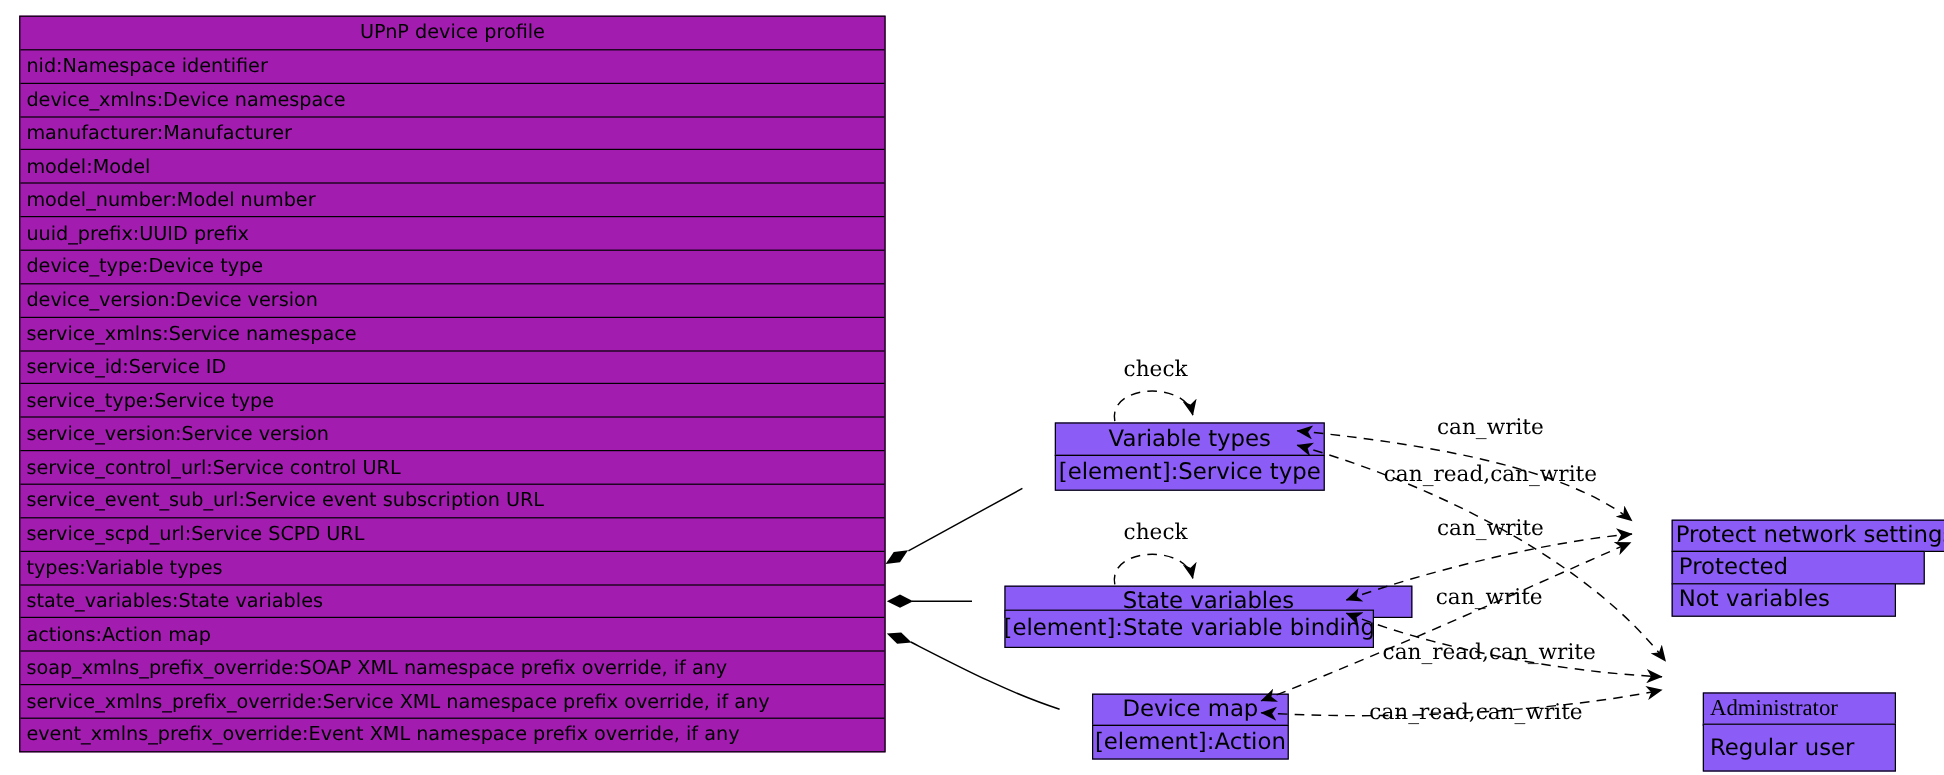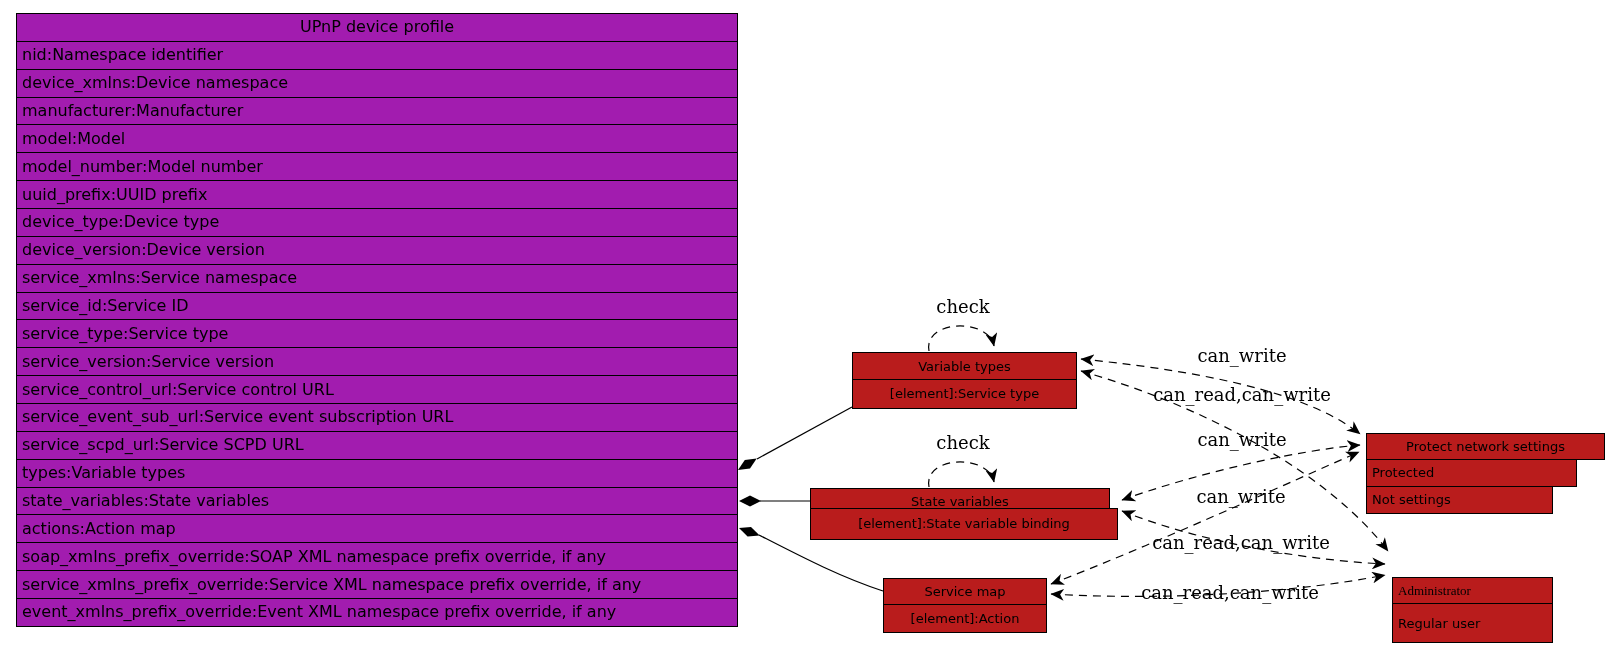--- a/index.html
+++ b/index.html
@@ -22,23 +22,23 @@
     flex:1;display:flex;align-items:center;
     border-bottom:1px solid #000;
     padding-left:5px;box-sizing:border-box;
     white-space:nowrap;overflow:hidden;
   }
   .main-table .trow:last-child{border-bottom:none;}
   .main-table .trow.title{justify-content:center;padding-left:0;}
   
   .cell{
     position:absolute;box-sizing:border-box;
-    border:1.5px solid #000;background:#b91c1c;
+    border:1.5px solid #000;background:#8b5cf6;
     display:flex;align-items:center;
-    font-size:13px;line-height:1;white-space:nowrap;overflow:hidden;
+    font-size:19px;line-height:1;white-space:nowrap;overflow:hidden;margin-left:27px;
   }
   .cell.center{justify-content:center;}
   .cell.left{padding-left:5px;}
   
   svg.edges{
     position:absolute;left:0;top:0;z-index:3;pointer-events:none;
   }
   svg.edges text{
     font-family:"DejaVu Serif", serif;
     font-size:18px;fill:#000;
@@ -51,29 +51,29 @@
 
   <div class="main-table">
     <div class="trow title">UPnP device profile</div>
 
     <div style="display:contents"><div class="trow">nid:Namespace identifier</div><div class="trow">device_xmlns:Device namespace</div><div class="trow">manufacturer:Manufacturer</div><div class="trow">model:Model</div><div class="trow">model_number:Model number</div><div class="trow">uuid_prefix:UUID prefix</div><div class="trow">device_type:Device type</div><div class="trow">device_version:Device version</div><div class="trow">service_xmlns:Service namespace</div><div class="trow">service_id:Service ID</div><div class="trow">service_type:Service type</div><div class="trow">service_version:Service version</div><div class="trow">service_control_url:Service control URL</div><div class="trow">service_event_sub_url:Service event subscription URL</div><div class="trow">service_scpd_url:Service SCPD URL</div><div class="trow">types:Variable types</div><div class="trow">state_variables:State variables</div><div class="trow">actions:Action map</div><div class="trow">soap_xmlns_prefix_override:SOAP XML namespace prefix override, if any</div><div class="trow">service_xmlns_prefix_override:Service XML namespace prefix override, if any</div><div class="trow">event_xmlns_prefix_override:Event XML namespace prefix override, if any</div></div>
   </div>
 
   <div class="cell center" style="left:852px;top:352px;width:225px;height:28px;">Variable types</div>
   <div class="cell center" style="left:852px;top:378.5px;width:225px;height:30.5px;">[element]:Service type</div>
 
-  <div class="cell center" style="left:810px;top:488px;width:300px;height:27px;">State variables</div>
+  <div class="cell center" style="left:810px;top:488px;width:340px;height:27px;">State variables</div>
   <div class="cell center" style="left:810px;top:508px;width:308px;height:31.5px;">[element]:State variable binding</div>
 
-  <div class="cell center" style="left:883px;top:578px;width:164px;height:27px;">Service map</div>
+  <div class="cell center" style="left:883px;top:578px;width:164px;height:27px;">Device map</div>
   <div class="cell center" style="left:1366px;top:433px;width:239px;height:27px;">Protect network settings</div>
 
   <div class="cell center" style="left:883px;top:603.5px;width:164px;height:29.5px;">[element]:Action</div>
   <div class="cell left" style="left:1366px;top:458.5px;width:211px;height:28.5px;">Protected</div>
-  <div class="cell left" style="left:1366px;top:485.5px;width:187px;height:28.5px;">Not settings</div>
+  <div class="cell left" style="left:1366px;top:485.5px;width:187px;height:28.5px;">Not variables</div>
 
   <div class="cell left" style="left:1392px;top:576.5px;width:161px;height:28px;font-family:Liberation Serif, serif;">Administrator</div>
   <div class="cell left" style="left:1392px;top:603px;width:161px;height:40px;">Regular user</div>
 
   <svg class="edges" width="1620" height="646" viewBox="0 0 1620 646">
     <defs>
       <marker id="vee-end" viewBox="0 0 13 11" refX="12" refY="5.5" markerWidth="14" markerHeight="12" orient="auto" markerUnits="userSpaceOnUse">
         <path d="M0,0 L12.5,5.5 L0,11 L3.5,5.5 Z" fill="#000"></path>
       </marker>
       <marker id="vee-start" viewBox="0 0 13 11" refX="1" refY="5.5" markerWidth="14" markerHeight="12" orient="auto" markerUnits="userSpaceOnUse">

